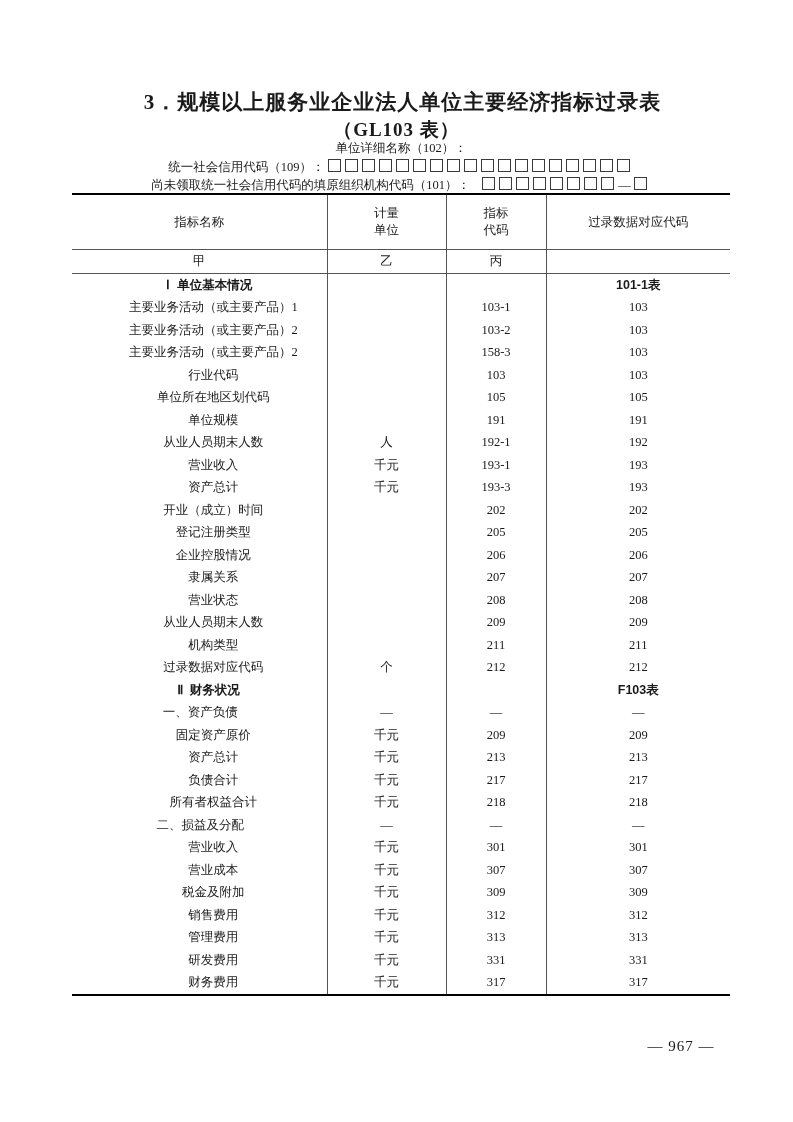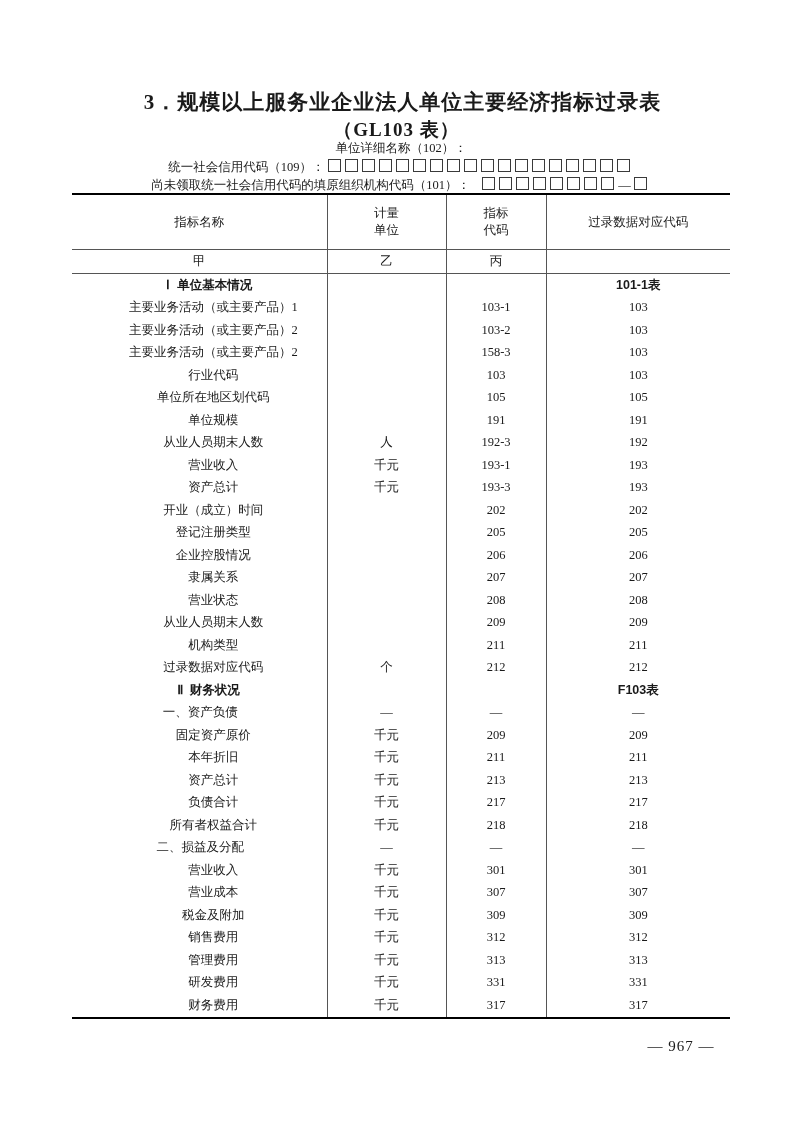--- a/index.html
+++ b/index.html
@@ -171,21 +171,21 @@
         </tr>
         <tr class="item">
           <td class="name-cell">单位规模</td>
           <td class="unit-cell"></td>
           <td class="code-cell">191</td>
           <td class="transfer-cell">191</td>
         </tr>
         <tr class="item">
           <td class="name-cell">从业人员期末人数</td>
           <td class="unit-cell">人</td>
-          <td class="code-cell">192-3</td>
+          <td class="code-cell">192-1</td>
           <td class="transfer-cell">192</td>
         </tr>
         <tr class="item">
           <td class="name-cell">营业收入</td>
           <td class="unit-cell">千元</td>
           <td class="code-cell">193-1</td>
           <td class="transfer-cell">193</td>
         </tr>
         <tr class="item">
           <td class="name-cell">资产总计</td>
@@ -253,26 +253,20 @@
           <td class="code-cell">—</td>
           <td class="transfer-cell">—</td>
         </tr>
         <tr class="item">
           <td class="name-cell">固定资产原价</td>
           <td class="unit-cell">千元</td>
           <td class="code-cell">209</td>
           <td class="transfer-cell">209</td>
         </tr>
         <tr class="item">
-          <td class="name-cell">本年折旧</td>
-          <td class="unit-cell">千元</td>
-          <td class="code-cell">211</td>
-          <td class="transfer-cell">211</td>
-        </tr>
-        <tr class="item">
           <td class="name-cell">资产总计</td>
           <td class="unit-cell">千元</td>
           <td class="code-cell">213</td>
           <td class="transfer-cell">213</td>
         </tr>
         <tr class="item">
           <td class="name-cell">负债合计</td>
           <td class="unit-cell">千元</td>
           <td class="code-cell">217</td>
           <td class="transfer-cell">217</td>

